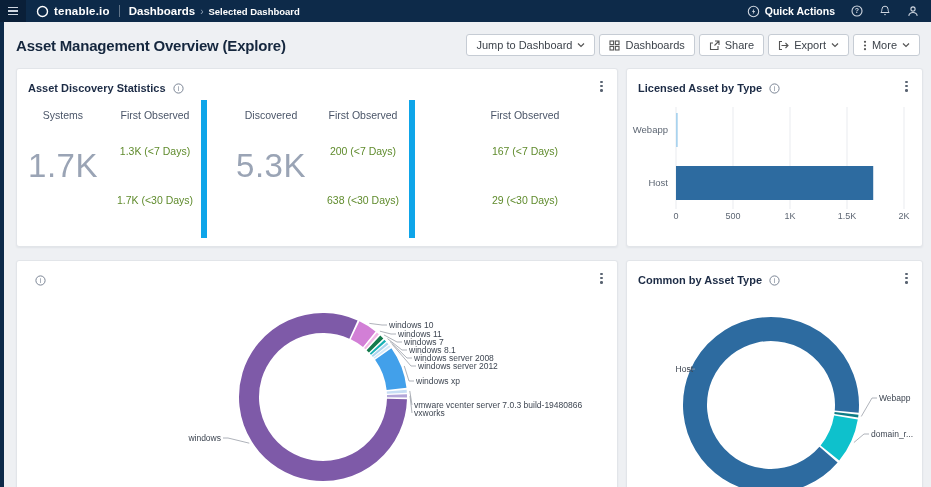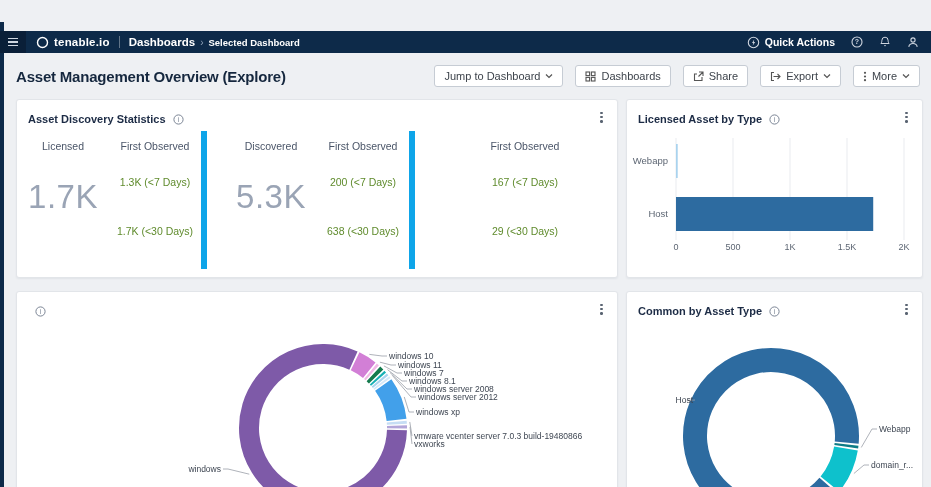--- a/index.html
+++ b/index.html
@@ -1,39 +1,39 @@
 <!DOCTYPE html>
 <html><head>
 <meta charset="utf-8">
 <style>
   * { box-sizing: border-box; margin: 0; padding: 0; }
   html,body { width:931px; height:487px; overflow:hidden; }
   body { font-family:"Liberation Sans",sans-serif; background:#eef0f3; position:relative; }
 
   
-  .navbar { height:22px; background:#0d2a49; display:flex; align-items:center; color:#fff; position:relative; z-index:5;margin-top:31px; }
+  .navbar { height:22px; background:#0d2a49; display:flex; align-items:center; color:#fff; position:relative; z-index:5; }
   .burger { width:26px; height:22px; background:#0a1f38; display:flex; flex-direction:column; justify-content:center; align-items:center; gap:2px; cursor:pointer; }
   .burger i { display:block; width:10px; height:1.4px; background:#cfd6e0; }
   .nav-logo { display:flex; align-items:center; gap:5px; margin-left:10px; }
   .brand { font-size:11.5px; font-weight:bold; letter-spacing:.2px; }
   .nav-divider { width:1px; height:12px; background:rgba(255,255,255,.35); margin:0 9px; }
   .nav-section { font-size:11.5px; font-weight:bold; cursor:pointer; }
   .nav-sep { color:#8fa2b8; font-size:10px; margin:0 5px; }
   .nav-crumb { font-size:9.5px; font-weight:bold; cursor:pointer; }
   .nav-right { margin-left:auto; display:flex; align-items:center; gap:16px; padding-right:12px; }
   .qa { display:flex; align-items:center; gap:5px; font-size:10.5px; font-weight:bold; cursor:pointer; }
   .nav-ico { display:flex; cursor:pointer; }
 
   
   .left-rail { position:absolute; left:0; top:22px; bottom:0; width:4px; background:#0d2a49; z-index:4; }
 
   
   .page-head { display:flex; align-items:center; justify-content:space-between; padding:12px 11px 0 16px; }
   .page-title { font-size:15px; font-weight:bold; color:#15273e; letter-spacing:-.2px; }
-  .toolbar { display:flex; gap:12px; }
+  .toolbar { display:flex; gap:4px; }
   .btn { display:inline-flex; align-items:center; gap:5px; background:#fff; border:1px solid #c6ccd4; border-radius:3px; font-size:11px; color:#3d434b; padding:3px 9px; height:22px; cursor:pointer; white-space:nowrap; }
   .btn svg { flex:0 0 auto; }
 
   
   .cards { display:grid; grid-template-columns:602px 297px; grid-template-rows:179px 245px; gap:13px 8px; margin:12px 0 0 16px; }
   .card { background:#fff; border:1px solid #e2e5e9; border-radius:3px; box-shadow:0 1px 2px rgba(9,30,66,.06); position:relative; overflow:hidden; }
   .card-head { display:flex; align-items:flex-end; padding:9px 10px 2px 11px; position:relative; z-index:2; }
   .card-title { font-size:11px; font-weight:bold; color:#1c2b45; }
   .info { margin-left:7px; display:flex; cursor:pointer; }
   .kebab { margin-left:auto; cursor:pointer; padding:1px 4px; }
@@ -173,21 +173,21 @@
       </span>
       <span class="kebab" data-interactable="true">
           <i></i>
           <i></i>
           <i></i>
         </span>
     </div>
     <div class="dg-wrap">
       <div class="dg-group" data-interactable="false">
         <div class="dg-col">
-          <div class="dg-label" data-interactable="false">Licensed</div>
+          <div class="dg-label" data-interactable="false">Systems</div>
           <div class="metric" data-interactable="false">1.7K</div>
         </div>
         <div class="dg-col">
           <div class="dg-label" data-interactable="false">First Observed</div>
           <div class="ob7" data-interactable="true">1.3K (&lt;7 Days)</div>
           <div class="ob30" data-interactable="true">1.7K (&lt;30 Days)</div>
         </div>
       </div>
       <div class="dg-group" data-interactable="false">
         <div class="dg-col">

